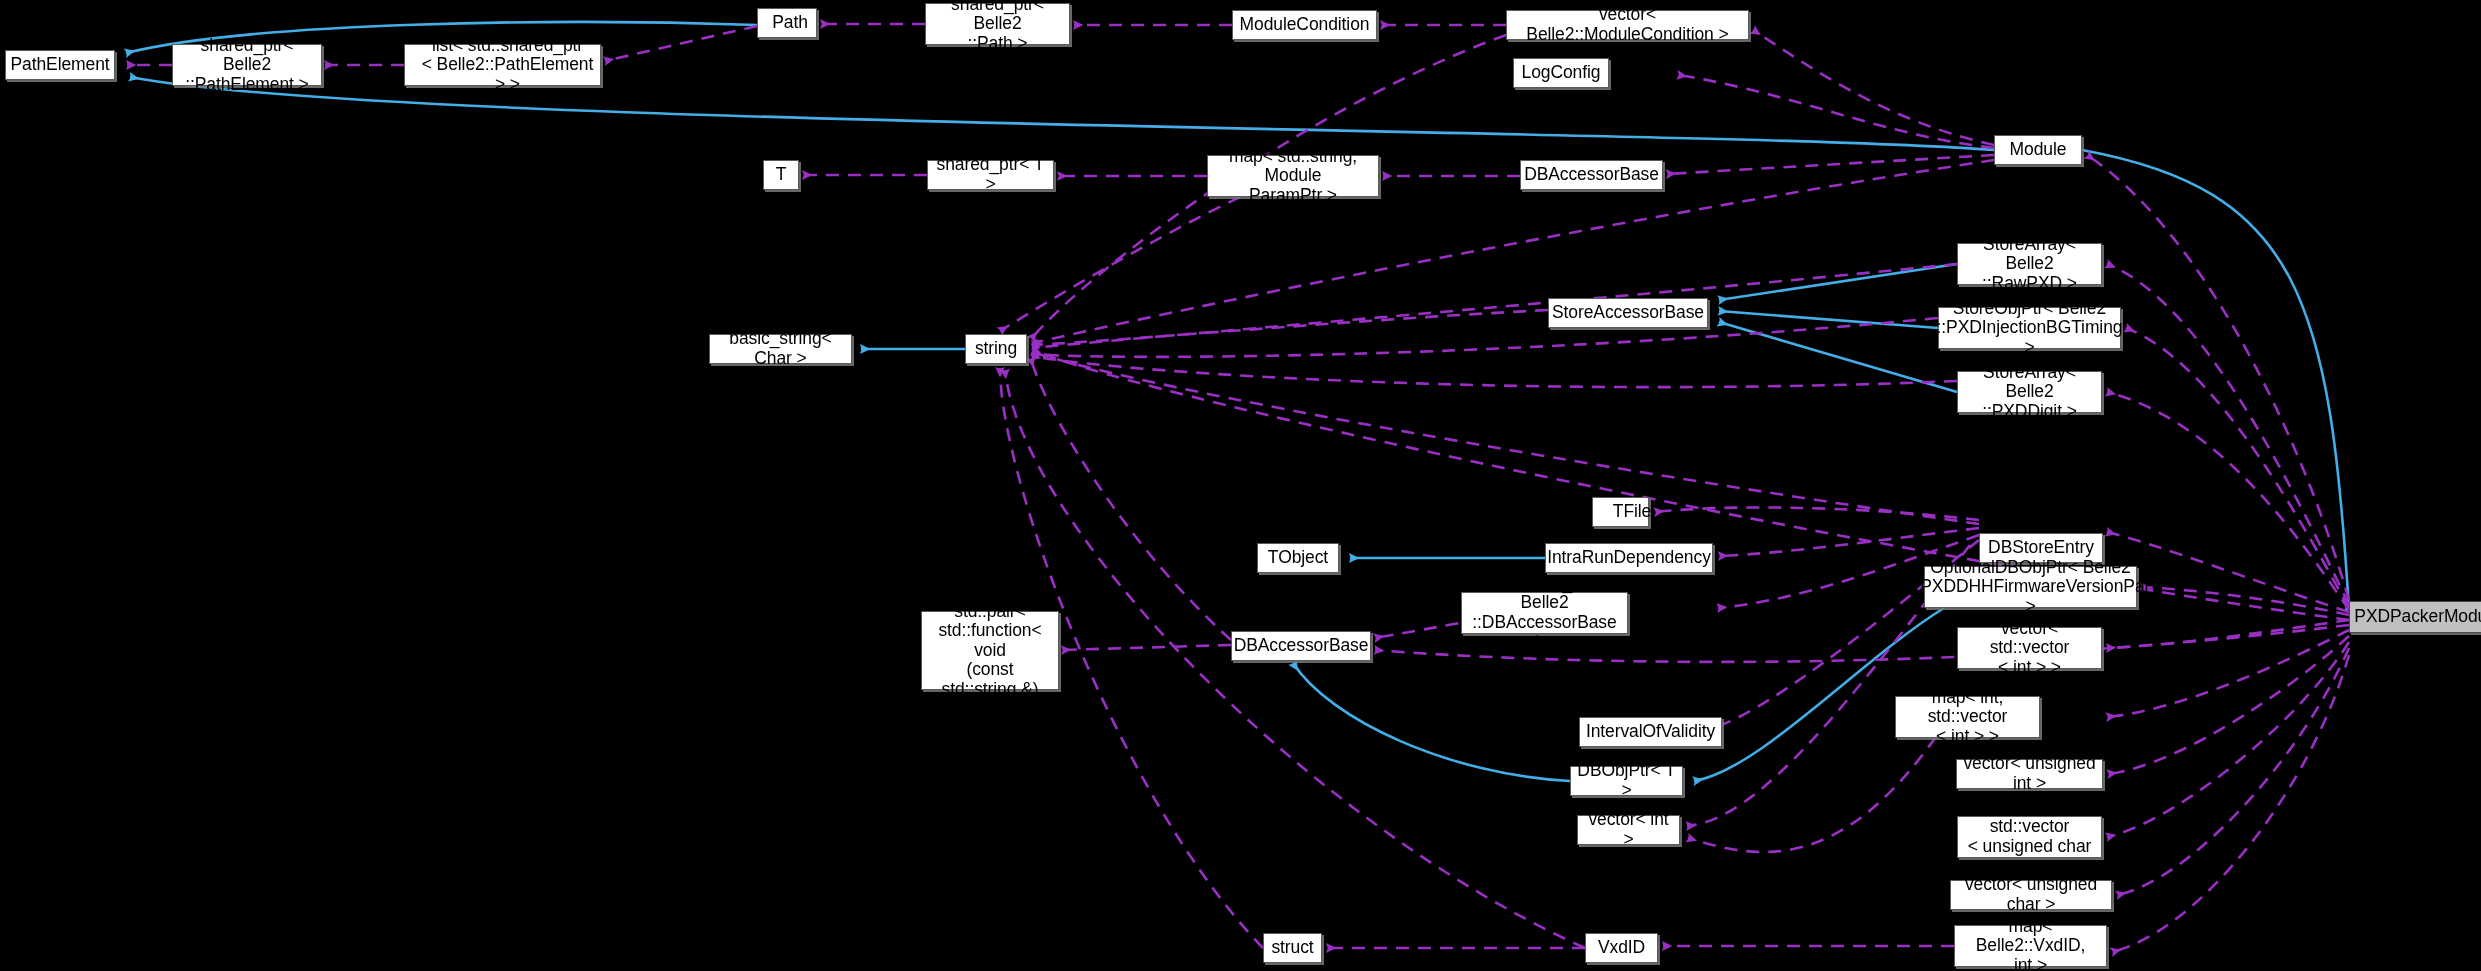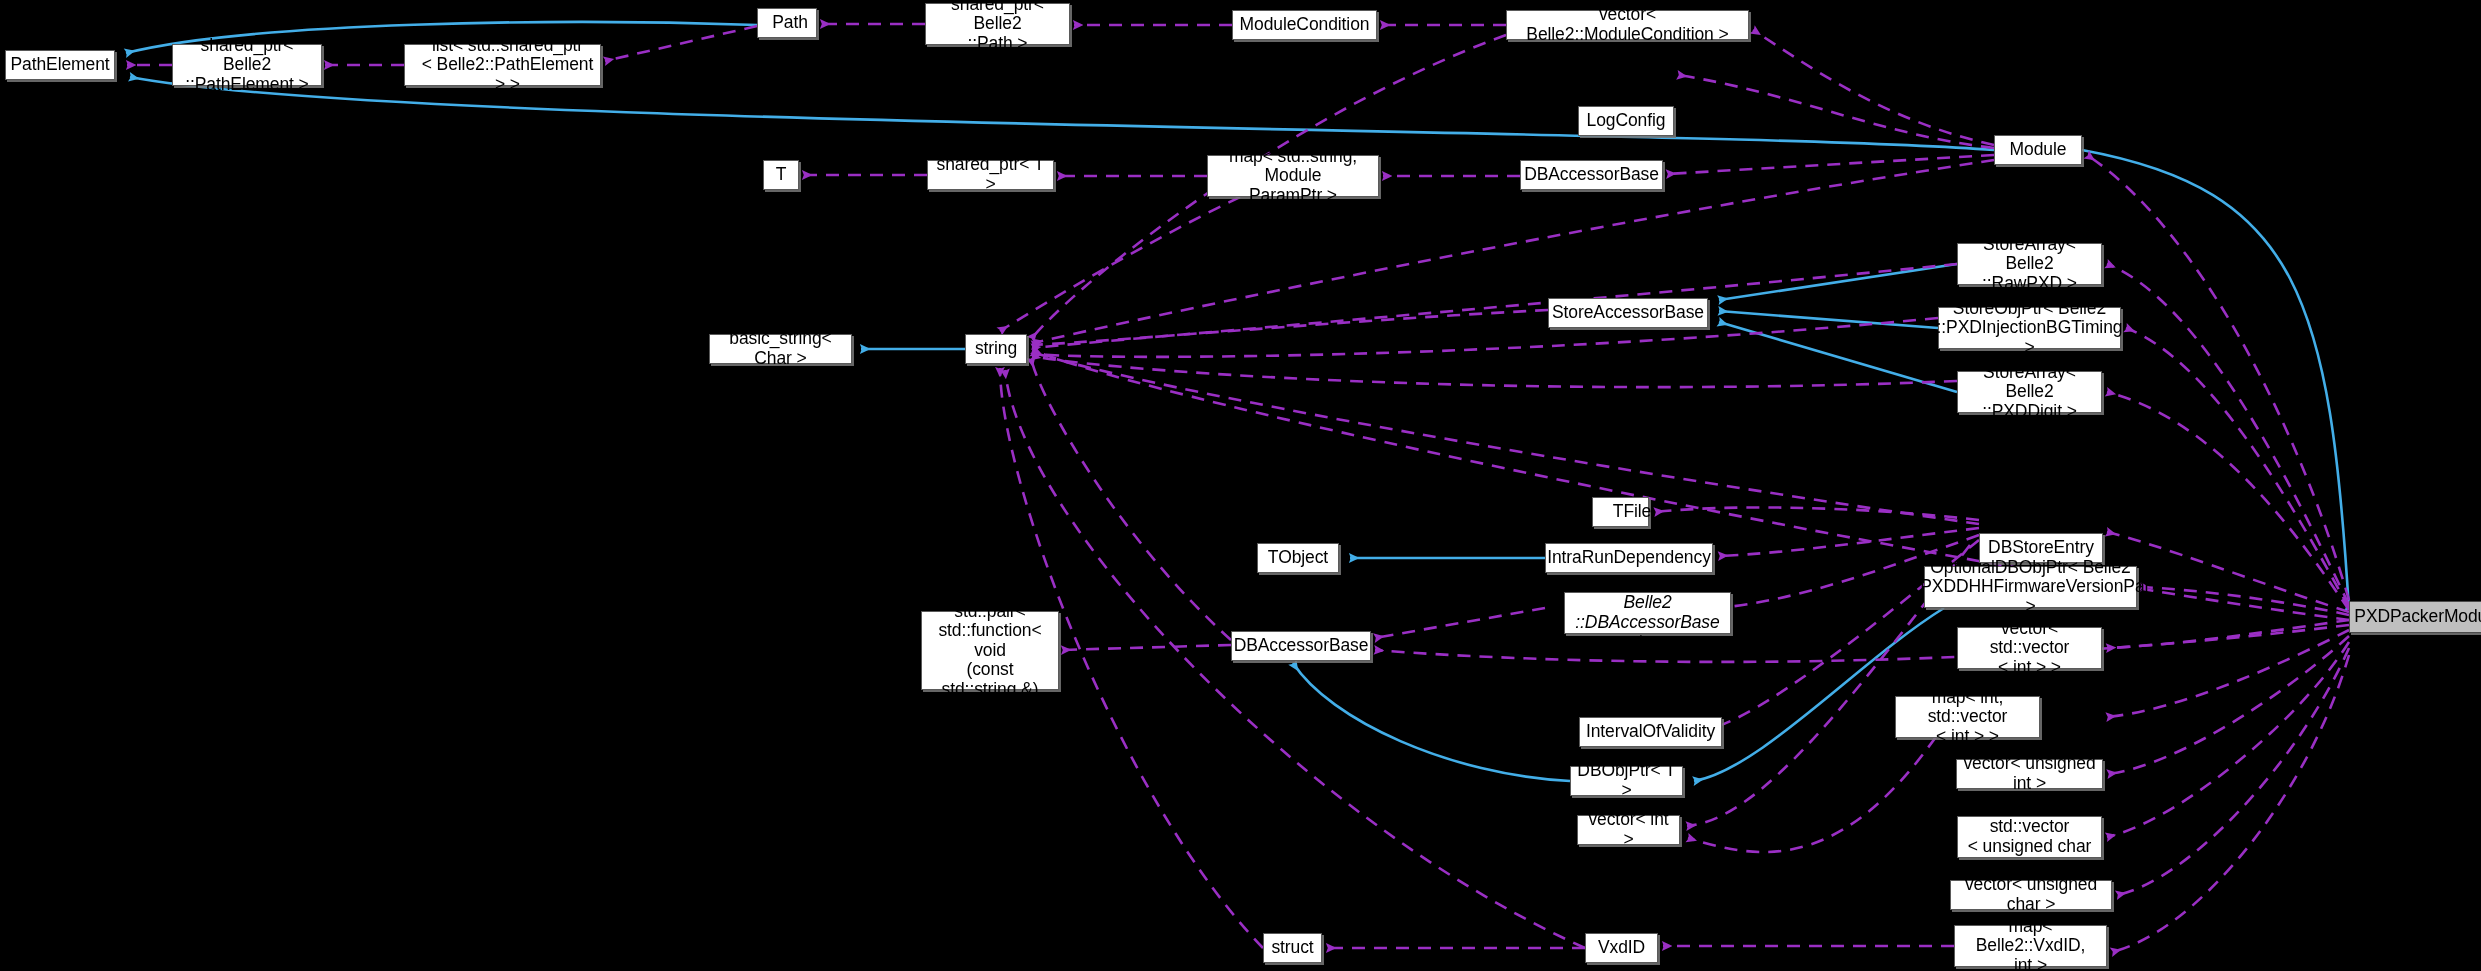--- a/index.html
+++ b/index.html
@@ -161,41 +161,41 @@
       <div class="node" style="left: 5px; top: 50px; width: 110px; height: 30px;">PathElement</div>
       <div class="node" style="left: 172px; top: 44px; width: 150px; height: 42px;">shared_ptr&lt; Belle2
 ::PathElement &gt;</div>
       <div class="node" style="left: 404px; top: 44px; width: 197px; height: 42px; padding-left: 16px;">list&lt; std::shared_ptr
 &lt; Belle2::PathElement &gt; &gt;</div>
       <div class="node" style="left: 757px; top: 8px; width: 60px; height: 30px; padding-left: 12px;">Path</div>
       <div class="node" style="left: 925px; top: 3px; width: 145px; height: 42px;">shared_ptr&lt; Belle2
 ::Path &gt;</div>
       <div class="node" style="left: 1232px; top: 10px; width: 145px; height: 30px;">ModuleCondition</div>
       <div class="node" style="left: 1506px; top: 10px; width: 243px; height: 30px;">vector&lt; Belle2::ModuleCondition &gt;</div>
-      <div class="node" style="left: 1578px; top: 58px; width: 96px; height: 30px; margin-top: 48px;">LogConfig</div>
+      <div class="node" style="left: 1513px; top: 58px; width: 96px; height: 30px;">LogConfig</div>
       <div class="node" style="left: 1994px; top: 135px; width: 88px; height: 30px;">Module</div>
       <div class="node" style="left: 763px; top: 160px; width: 36px; height: 30px;">T</div>
       <div class="node" style="left: 927px; top: 160px; width: 127px; height: 30px;">shared_ptr&lt; T &gt;</div>
       <div class="node" style="left: 1207px; top: 155px; width: 172px; height: 42px;">map&lt; std::string, Module
 ParamPtr &gt;</div>
       <div class="node" style="left: 1520px; top: 160px; width: 143px; height: 30px;">DBAccessorBase</div>
       <div class="node" style="left: 1957px; top: 243px; width: 145px; height: 42px;">StoreArray&lt; Belle2
 ::RawPXD &gt;</div>
       <div class="node" style="left: 1548px; top: 298px; width: 160px; height: 30px;">StoreAccessorBase</div>
       <div class="node" style="left: 1938px; top: 307px; width: 183px; height: 42px;">StoreObjPtr&lt; Belle2
 ::PXDInjectionBGTiming &gt;</div>
       <div class="node" style="left: 1957px; top: 371px; width: 145px; height: 42px;">StoreArray&lt; Belle2
 ::PXDDigit &gt;</div>
       <div class="node" style="left: 1592px; top: 497px; width: 57px; height: 30px; padding-left: 29px;">TFile</div>
       <div class="node" style="left: 1979px; top: 533px; width: 124px; height: 30px;">DBStoreEntry</div>
       <div class="node" style="left: 1257px; top: 543px; width: 82px; height: 30px; text-align: center;">TObject</div>
       <div class="node" style="left: 1545px; top: 543px; width: 168px; height: 30px;">IntraRunDependency</div>
       <div class="node" style="left: 1924px; top: 566px; width: 213px; height: 42px;">OptionalDBObjPtr&lt; Belle2
 ::PXDDHHFirmwareVersionPar &gt;</div>
-      <div class="node" style="left: 1564px; top: 592px; width: 167px; height: 42px; font-style: italic;">unordered_set&lt; Belle2
+      <div class="node" style="left: 1461px; top: 592px; width: 167px; height: 42px;">unordered_set&lt; Belle2
 ::DBAccessorBase * &gt;</div>
       <div class="node focus" style="left: 2349px; top: 601px; width: 157px; height: 32px;">PXDPackerModule</div>
       <div class="node" style="left: 1957px; top: 627px; width: 145px; height: 42px;">vector&lt; std::vector
 &lt; int &gt; &gt;</div>
       <div class="node" style="left: 921px; top: 611px; width: 138px; height: 79px;">vector&lt; std::pair&lt;
 std::function&lt; void
 (const std::string &amp;)
 &gt;, bool &gt; &gt;</div>
       <div class="node" style="left: 1231px; top: 631px; width: 140px; height: 30px;">DBAccessorBase</div>
       <div class="node" style="left: 1895px; top: 696px; width: 145px; height: 42px;">map&lt; int, std::vector

